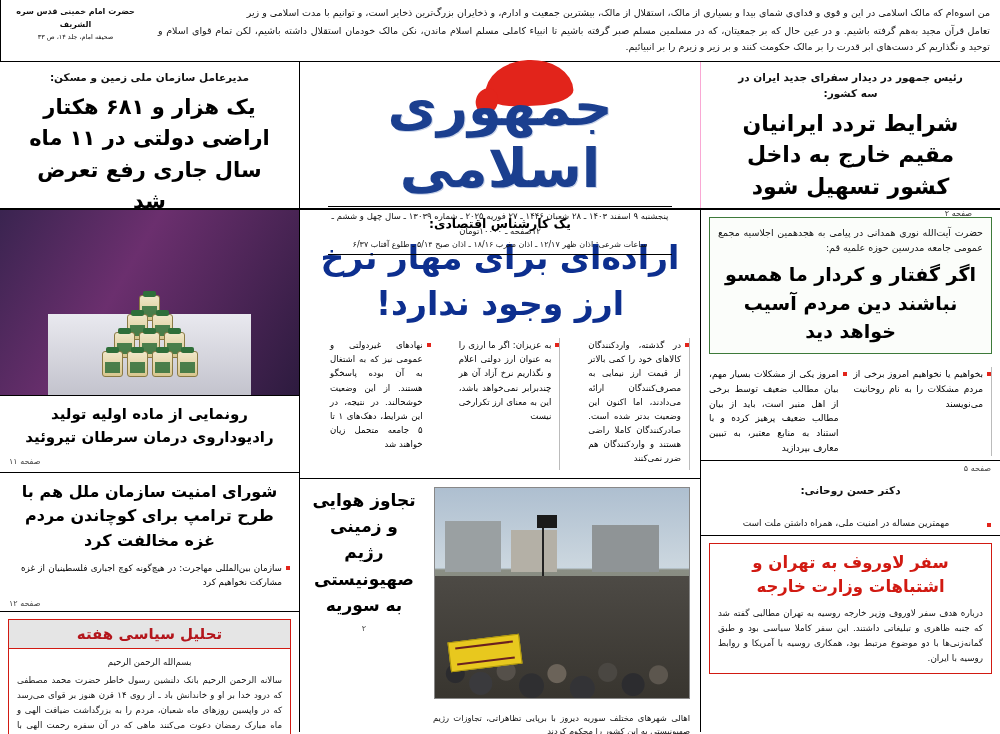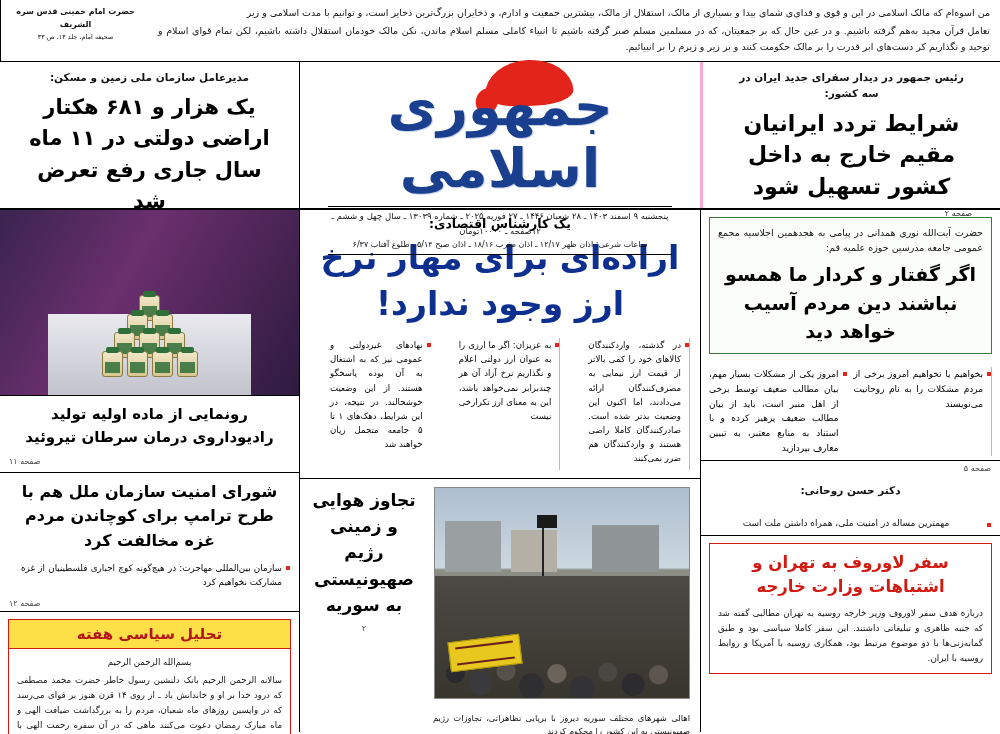--- a/index.html
+++ b/index.html
@@ -46,21 +46,21 @@
   .masthead-row {
     display: flex;
     height: 148px;
     border-bottom: 2px solid #000;
   }
   .mh-col {
     padding: 8px 28px;
   }
   .mh-right {
     width: 300px;
-    border-left: 3px solid #f9a8d4;
+    border-left: 1px solid #f9a8d4;
     text-align: center;
   }
   .mh-left {
     width: 300px;
     border-right: 1px solid #000;
     text-align: center;
   }
   .mh-center {
     flex: 1;
     position: relative;
@@ -372,21 +372,21 @@
     padding: 5px 9px 6px 9px;
     position: relative;
   }
   .lbul p { position:relative; padding-right:8px;margin-left:12px;}
   .lbul p:before { content:""; position:absolute; right:0; top:5px; width:4px;height:4px;background:#e2241b;}
   .pinkbox {
     border: 1.5px solid #d11a12;
     margin: 7px 8px 0 8px;
   }
   .pinkbox .ttl {
-    background: #fde047;
+    background: #e5e5e5;
     color: #b4161c;
     font-size: 15px;
     font-weight: bold;
     text-align: center;
     padding: 5px 0;
     border-bottom: 1.5px solid #d11a12;
   }
   .pinkbox .bd {
     font-size: 8.6px;
     line-height: 1.75;

